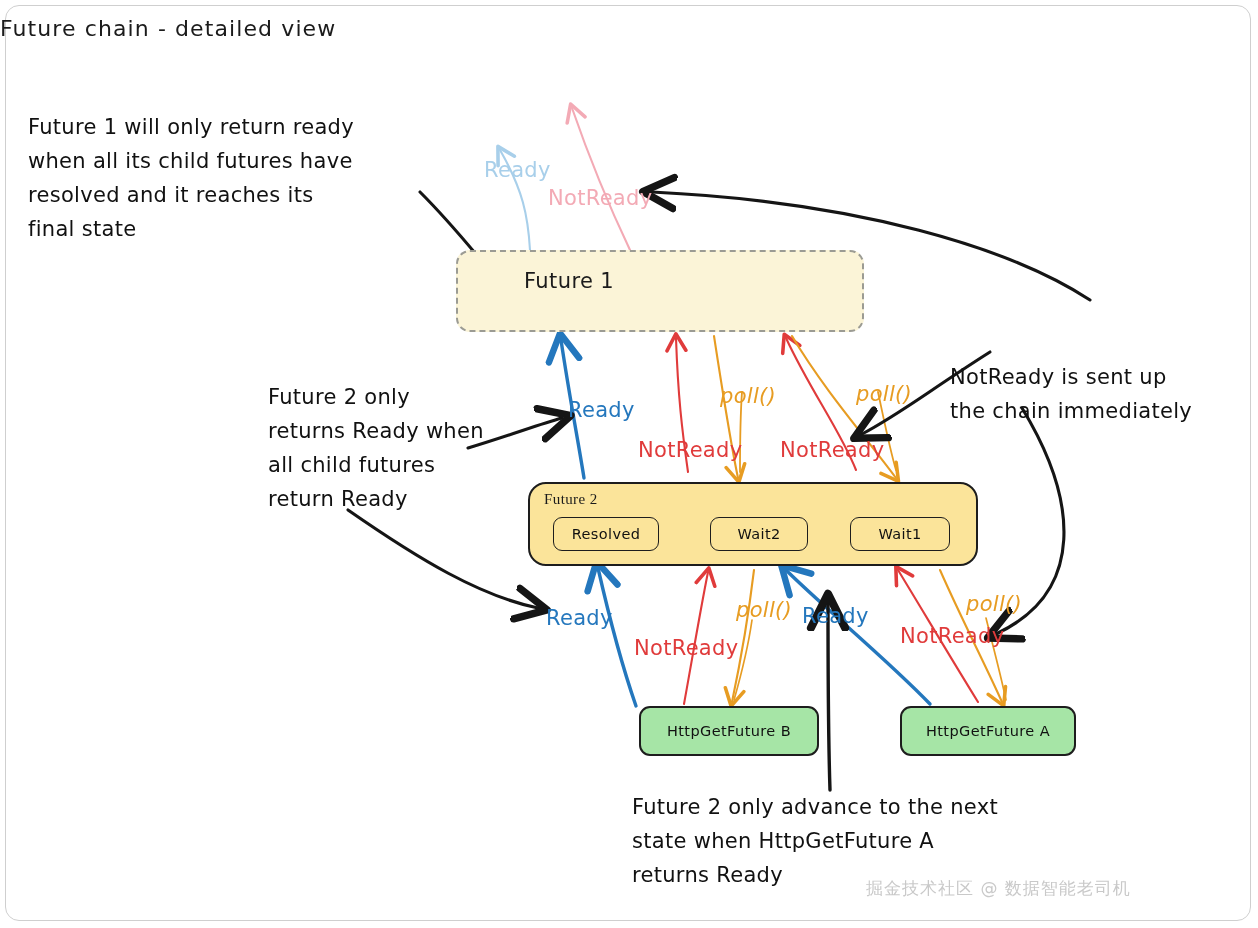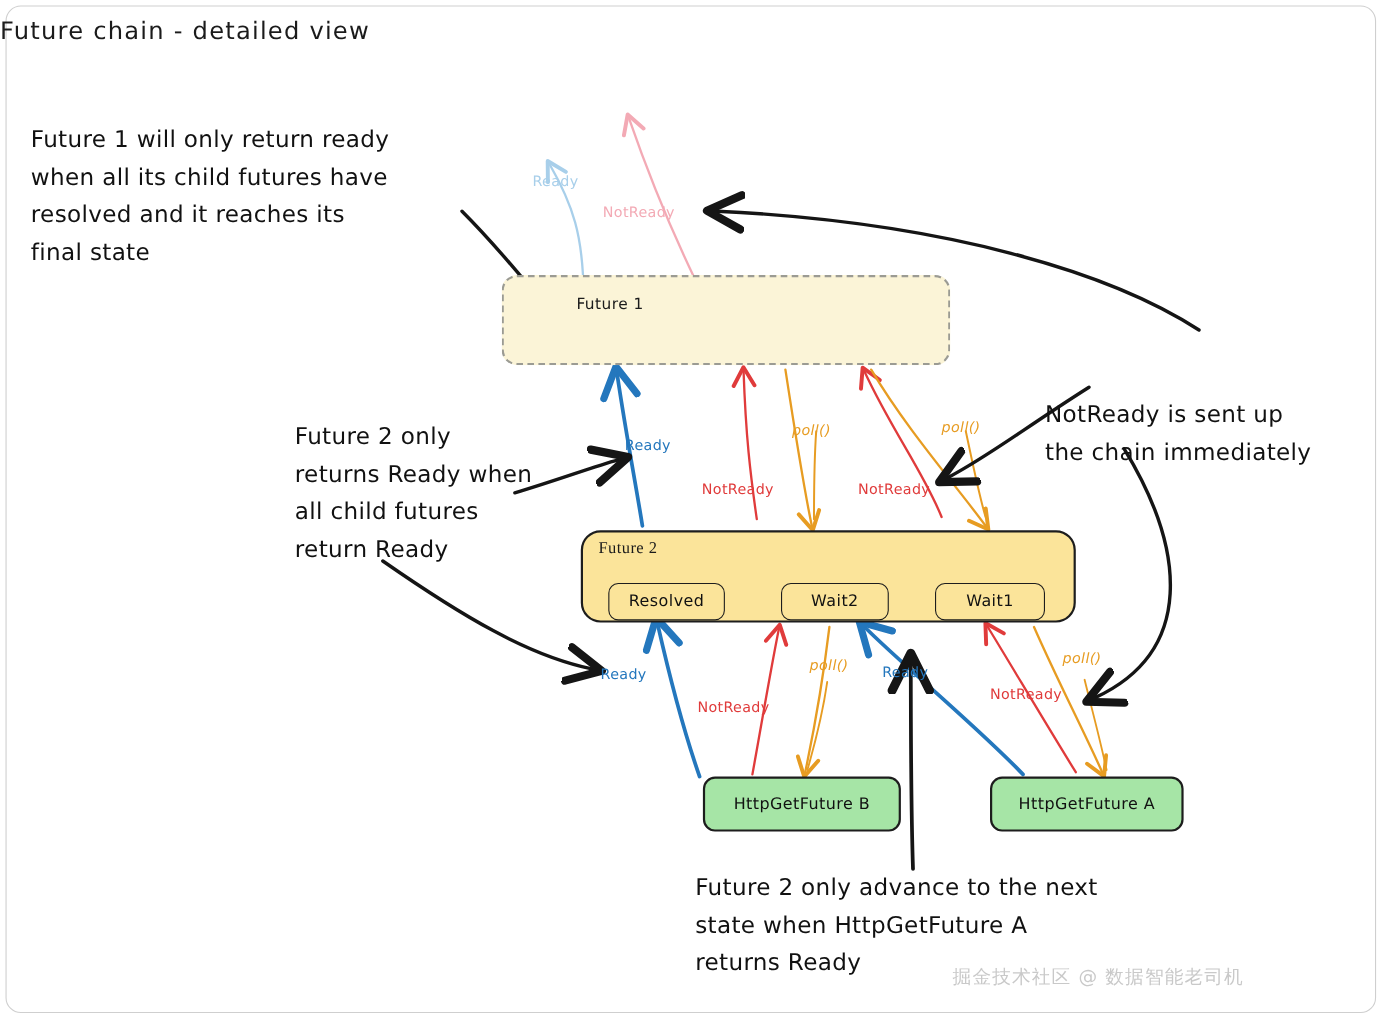--- a/index.html
+++ b/index.html
@@ -55,21 +55,21 @@
   #future1-box {
     left: 456px; top: 250px;
     width: 408px; height: 82px;
     background: #fbf4d7;
     border: 2px dashed #9b9b93;
     border-radius: 14px;
   }
   #future1-label {
     position: absolute;
     left: 66px; top: 17px;
-    font-size: 14px;
+    font-size: 21px;
     color: #1b1b1b;
     letter-spacing: .4px;
     text-align: right;
   }
   #future2-box {
     left: 528px; top: 482px;
     width: 450px; height: 84px;
     background: #fbe49a;
     border: 2.2px solid #1d1d1d;
     border-radius: 18px;
@@ -88,21 +88,20 @@
     height: 32px;
     background: #fbe49a;
     border: 1.8px solid #1d1d1d;
     border-radius: 9px;
     display: flex;
     align-items: center;
     justify-content: center;
     font-size: 14.5px;
     color: #111;
     letter-spacing: .4px;
-    margin-top: 13px;
   }
   #state-resolved { left: 23px;  width: 104px; }
   #state-wait2    { left: 180px; width: 96px; }
   #state-wait1    { left: 320px; width: 98px; }
 
   .leaf-box {
     position: absolute;
     height: 46px;
     background: #a6e5a6;
     border: 2.2px solid #1d1d1d;
@@ -127,21 +126,21 @@
     white-space: pre-line;
   }
   #note-future1  { left: 28px;  top: 110px;  width: 400px; }
   #note-future2  { left: 268px; top: 380px;  width: 270px; }
   #note-notready { left: 950px; top: 336px;  width: 300px; margin-top: 24px; }
   #note-advance  { left: 632px; top: 790px;  width: 470px; }
 
   
   .elabel {
     position: absolute;
-    font-size: 13px;
+    font-size: 21px;
     letter-spacing: .3px;
     white-space: nowrap;
   }
   .lbl-ready    { color: #2477bd; }
   .lbl-notready { color: #e03b3b; }
   .lbl-poll     { color: #e79c22; font-style: italic; }
   .lbl-ready-faded    { color: #a8cfea; }
   .lbl-notready-faded { color: #f3aab5; }
 
   #watermark {

